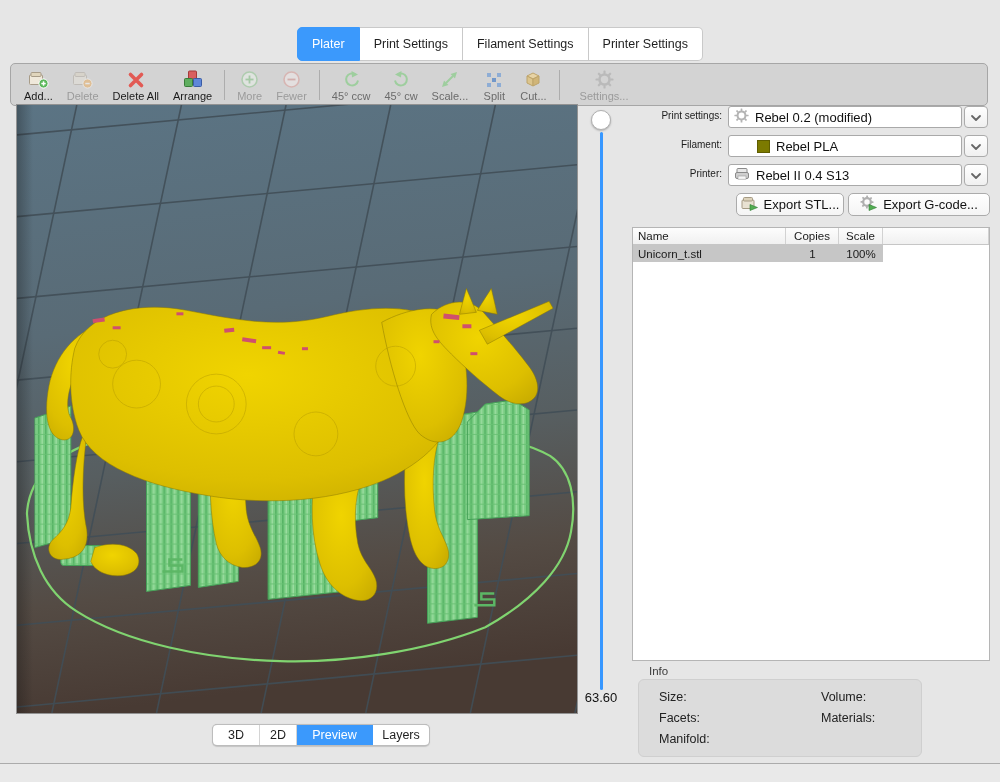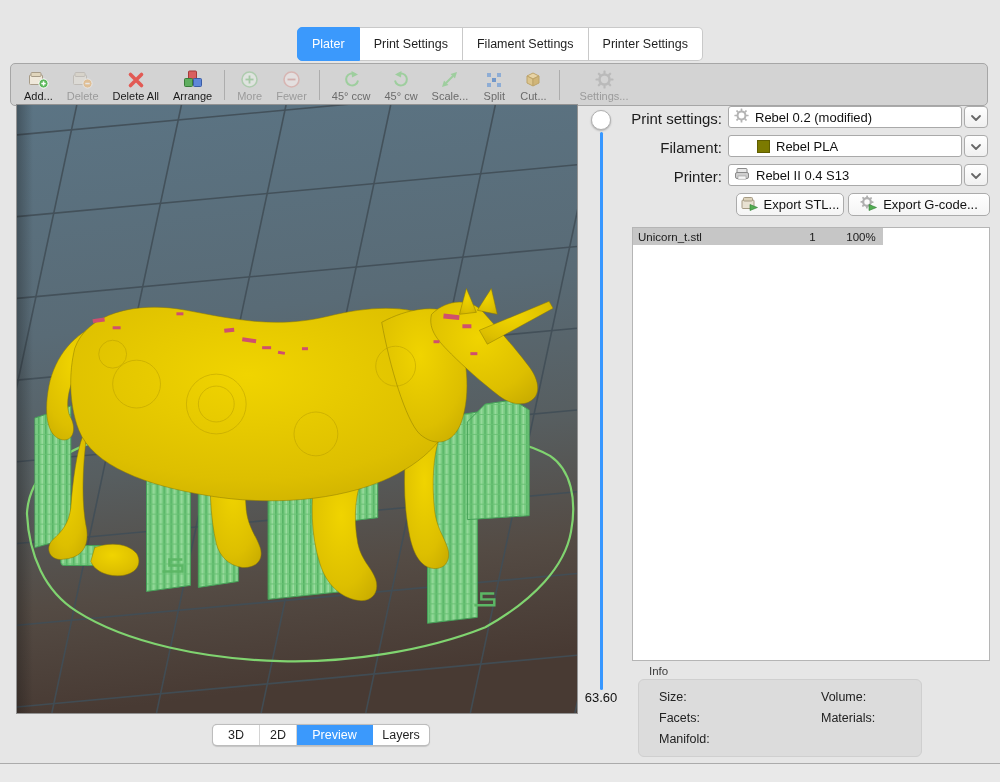--- a/index.html
+++ b/index.html
@@ -58,21 +58,21 @@
   #viewtabs { position:absolute; left:212px; top:724px; height:22px; display:flex;
     border:1px solid #bdbdbd; border-radius:5px; overflow:hidden; background:#a3a3a3;
     box-shadow:0 0.5px 1px rgba(0,0,0,.15); }
   .vtab { display:flex; align-items:center; justify-content:center; font-size:12.5px;
     color:#1f1f1f; background:#fff; border-right:1px solid #d4d4d4; }
   .vtab:last-child { border-right:none; }
   .vtab.active { background:#3b99fc; color:#fff; border-right-color:#3b99fc; }
   #vt-3d {width:47px;} #vt-2d {width:37px;} #vt-preview {width:76px;} #vt-layers {width:56px;}
 
   
-  .combo-label { position:absolute; width:103px; text-align:right; font-size:15px; color:#1c1c1c; }
+  .combo-label { position:absolute; width:103px; text-align:right; font-size:10px; color:#1c1c1c; }
   .combo { position:absolute; left:728px; width:234px; height:22px; background:#fff;
     border:1px solid #a9a9a9; border-radius:3px; display:flex; align-items:center;
     padding-left:5px; gap:6px; font-size:13px; color:#111; overflow:hidden; white-space:nowrap; }
   .combo-btn { position:absolute; left:964px; width:24px; height:22px; background:linear-gradient(#ffffff,#f0f0f0);
     border:1px solid #ababab; border-radius:4px; display:flex; align-items:center; justify-content:center; }
   .swatch { width:13px; height:13px; background:#7c7a00; border:1px solid #5f5d00; }
 
   .export-btn { position:absolute; height:23px; background:linear-gradient(#ffffff,#f4f4f4);
     border:1px solid #ababab; border-radius:5px; display:flex; align-items:center;
     justify-content:center; gap:5px; font-size:13px; color:#111; }
@@ -455,20 +455,26 @@
             <rect x="6.2" y="0.5" width="1.8" height="2.8" rx="0.5" transform="rotate(270 7 7)"></rect>
             <rect x="6.2" y="0.5" width="1.8" height="2.8" rx="0.5" transform="rotate(315 7 7)"></rect>
           </g>
           <circle cx="7" cy="7" r="3.8" fill="none" stroke="#b0b0b0" stroke-width="2.2"></circle>
           <path d="M9,9.5 L16.5,12.5 L9,15.5 Z" fill="#52ad52" stroke="#2e7d32" stroke-width="0.6"></path>
         </svg></span>
     <span>Export G-code...</span>
   </div>
 
   <div id="object-table">
+    <div id="ot-header">
+      <div class="ot-hcell col-name">Name</div>
+      <div class="ot-hcell col-copies">Copies</div>
+      <div class="ot-hcell col-scale">Scale</div>
+      <div class="ot-hcell col-rest"></div>
+    </div>
     <div class="ot-row selected">
       <div class="ot-cell col-name sel">Unicorn_t.stl</div>
       <div class="ot-cell col-copies sel">1</div>
       <div class="ot-cell col-scale sel">100%</div>
       <div class="ot-cell col-rest"></div>
     </div>
   </div>
 
   <div id="info-title">Info</div>
   <div id="info-box">

